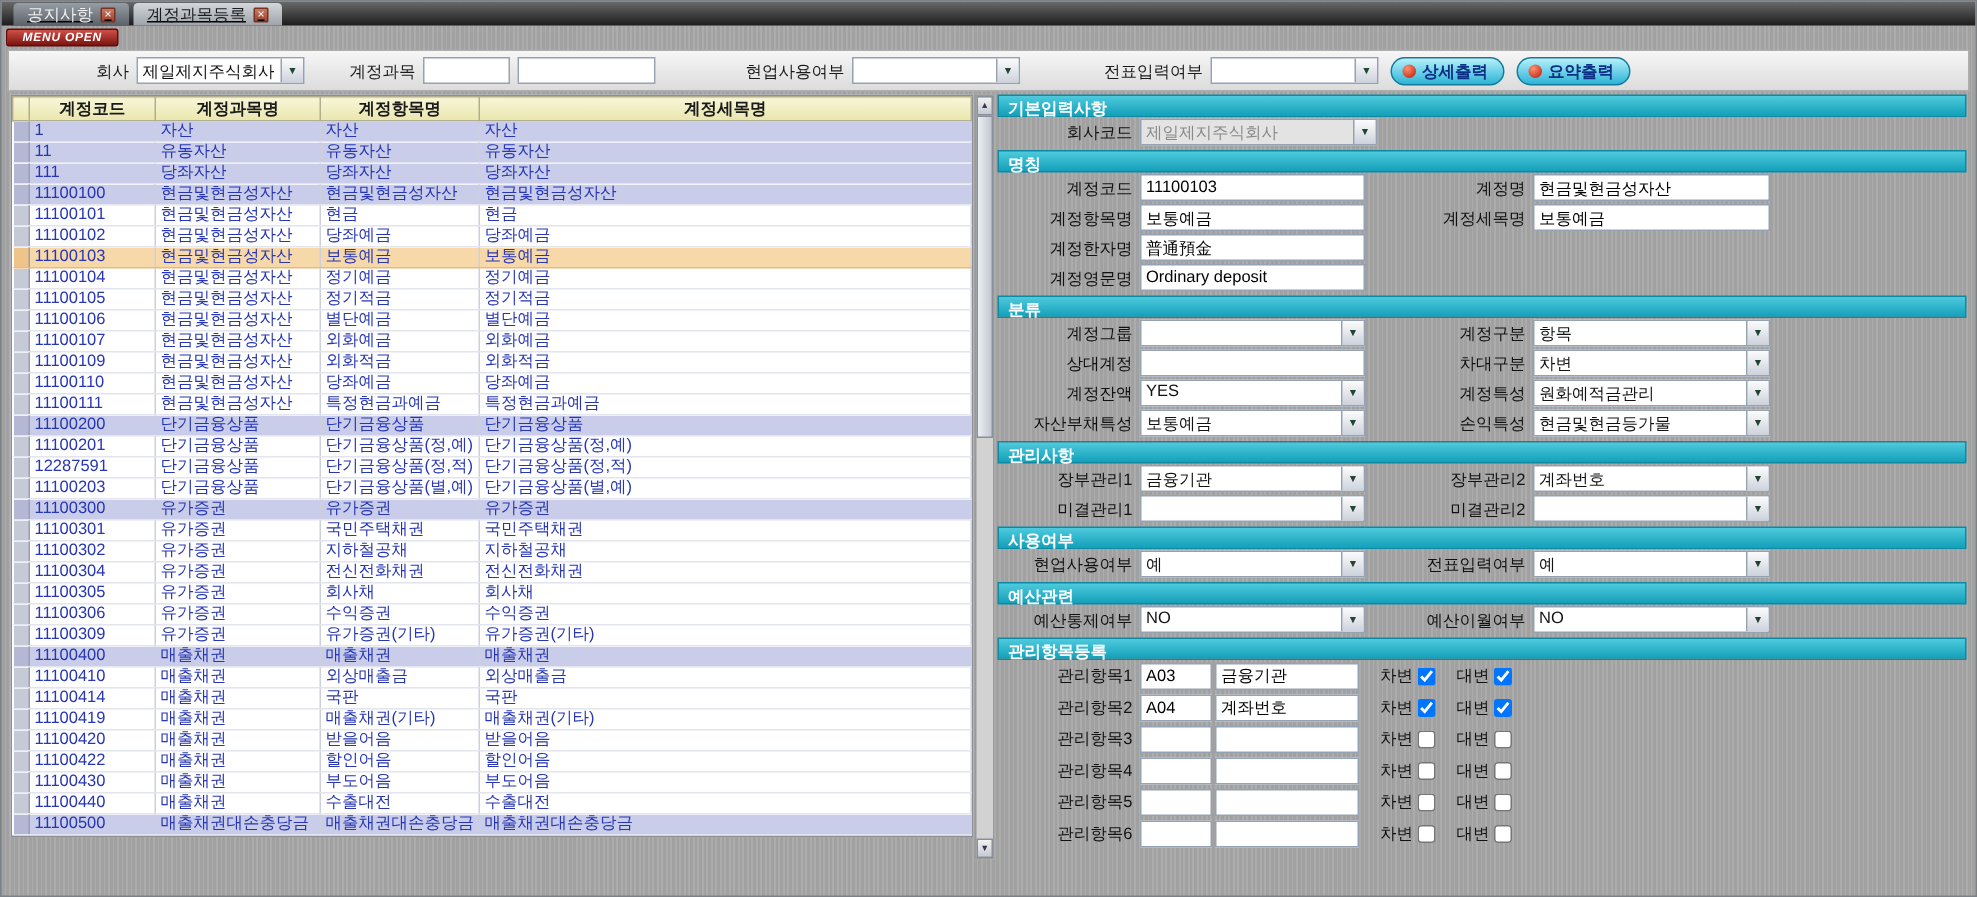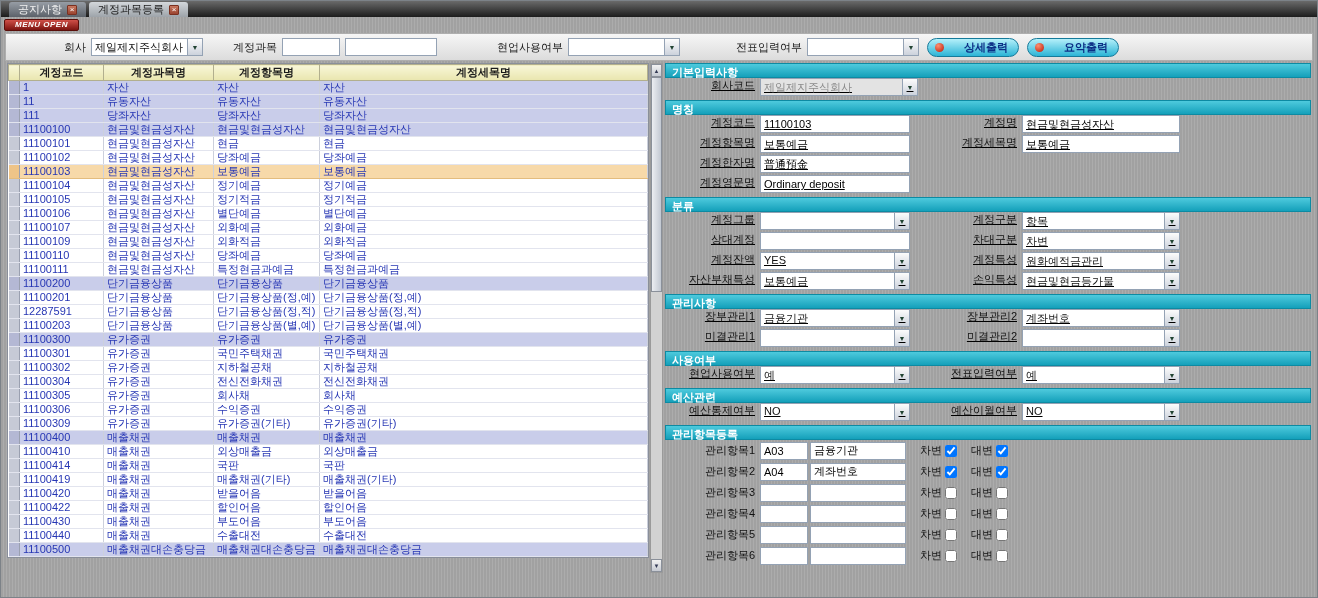--- a/index.html
+++ b/index.html
@@ -5,21 +5,21 @@
   * { box-sizing: border-box; margin: 0; padding: 0; }
   html,body { width:1318px; height:598px; overflow:hidden; }
   body {
     font-family: "Liberation Sans","DejaVu Sans",sans-serif;
     font-size: 11px;
     background: #a6a6a6;
     background-image: repeating-linear-gradient(90deg, rgba(255,255,255,.07) 0 1px, rgba(0,0,0,.03) 1px 3px);
     border: 1px solid #7c8288;
   }
   
-  .tabbar { height:16px; background: linear-gradient(#6a6a6a,#1c1c1c); display:flex; align-items:flex-end; padding-left:8px; gap:3px; }
+  .tabbar { height:16px; background: linear-gradient(#6a6a6a,#1c1c1c); display:flex; align-items:flex-end; padding-left:8px; gap:3px;text-decoration:underline; }
   .tab { height:15px; display:flex; align-items:center; gap:5px; padding:0 9px; border-radius:3px 3px 0 0; cursor:default; white-space:nowrap; }
   .tab.inactive { background: linear-gradient(#979da5,#5c626a); color:#f0f0f0; }
   .tab.active   { background: linear-gradient(#d3d7db,#9ea4aa); color:#1a1a1a; }
   .xbox { width:10px; height:10px; background: linear-gradient(#c87860,#9a4430); border:1px solid #7a3020; color:#fff;
           font-size:8px; line-height:8px; text-align:center; border-radius:1px; }
   
   .menurow { height:15px; display:flex; align-items:center; padding-left:3px; }
   .menu-open { font-family: inherit; font-size:8px; font-weight:bold; font-style:italic; letter-spacing:.5px;
                color:#fff; background: linear-gradient(#d05048,#7c1410); border:1px solid #5a0e0a;
                border-radius:2px; padding:1px 10px 2px 10px; height:12px; line-height:8px; cursor:pointer; }
@@ -30,21 +30,21 @@
   .ml58 { margin-left:58px; } .ml30 { margin-left:30px; } .ml56 { margin-left:56px; } .ml60 { margin-left:60px; }
   .tin { height:18px; border:1px solid #94a2b4; background:#fff; font-family:inherit; font-size:11px; padding:0 3px; }
   .tgap { margin-left:5px; }
   .w58 { width:58px; } .w92 { width:92px; } .w112 { width:112px; }
   .combo { height:18px; border:1px solid #94a2b4; background:#fff; display:flex; align-items:stretch; overflow:hidden; cursor:default; }
   .combo .ct { flex:1; padding:1px 3px 0 3px; white-space:nowrap; overflow:hidden; color:#111; }
   .combo .arr { width:15px; background: linear-gradient(#fcfcfc,#ccd2dc); border-left:1px solid #94a2b4;
                 display:flex; align-items:center; justify-content:center; font-size:7px; color:#243; transform:none; }
   .combo.disabled { background:#e3e3e3; }
   .combo.disabled .ct { color:#8a8a8a; }
-  .print-btn { height:19px; margin-left:8px; padding:0 10px 0 7px; display:flex; align-items:center; gap:20px;
+  .print-btn { height:19px; margin-left:8px; padding:0 10px 0 7px; display:flex; align-items:center; gap:4px;
                border:1px solid #157a9a; border-radius:10px; background: linear-gradient(#b4f0fa,#2cb4d6);
                color:#0c2f86; font-weight:bold; font-size:11px; font-family:inherit; cursor:pointer; white-space:nowrap; }
   .btn-icon { width:9px; height:9px; border-radius:50%; background: radial-gradient(circle at 35% 30%, #ff9070, #b81606); }
   
   .content { display:flex; align-items:flex-start; padding:0 6px; }
   .grid-wrap { background:#fff; border:1px solid #8a8f9a; }
   table.grid { border-collapse:collapse; table-layout:fixed; width:640px; }
   col.c-sel { width:11px; } col.c-code { width:84px; } col.c-subj { width:110px; } col.c-item { width:106px; }
   table.grid th { background: linear-gradient(#f8f6d8,#e9e6ae); border:1px solid #b2af8e; color:#1a1a1a;
                   font-weight:bold; height:16px; font-size:11px; padding:0 2px; }
@@ -62,21 +62,21 @@
   .sbtn { height:13px; background: linear-gradient(#f2f2f2,#c6cad2); border:1px solid #8a909a;
           font-size:6px; color:#333a55; display:flex; align-items:center; justify-content:center; cursor:pointer; }
   .track { flex:1; position:relative; }
   .thumb { position:absolute; top:0; left:0; right:0; height:215px; background: linear-gradient(90deg,#eceef2,#c2c8d2);
            border:1px solid #8a909a; cursor:grab; }
   
   .panel { flex:1; margin-left:2px; }
   .sec-h { height:15px; margin-top:2px; background: linear-gradient(#4ecadd,#14a0ba); border:1px solid #0d8aa2;
            color:#fff; font-weight:bold; font-size:11px; padding:1px 0 0 6px; }
   .sec-h:first-child { margin-top:0; }
-  .prow { display:flex; height:20px;text-decoration:underline; }
+  .prow { display:flex; align-items:center; height:20px; }
   .plabel { text-align:right; padding-right:5px; color:#111; white-space:nowrap; }
   .pl1 { width:95px; } .pl2 { width:112px; }
   .f150 { width:150px; } .f158 { width:158px; }
   .mi-code { width:48px; } .mi-name { width:96px; margin-left:2px; }
   .cbl { margin-left:14px; margin-right:3px; color:#111; }
   .cbl + input[type=checkbox] { width:12px; height:12px; margin:0; }
   .mi-row { display:flex; align-items:center; height:21px; }
 </style>
 </head>
 <body>

